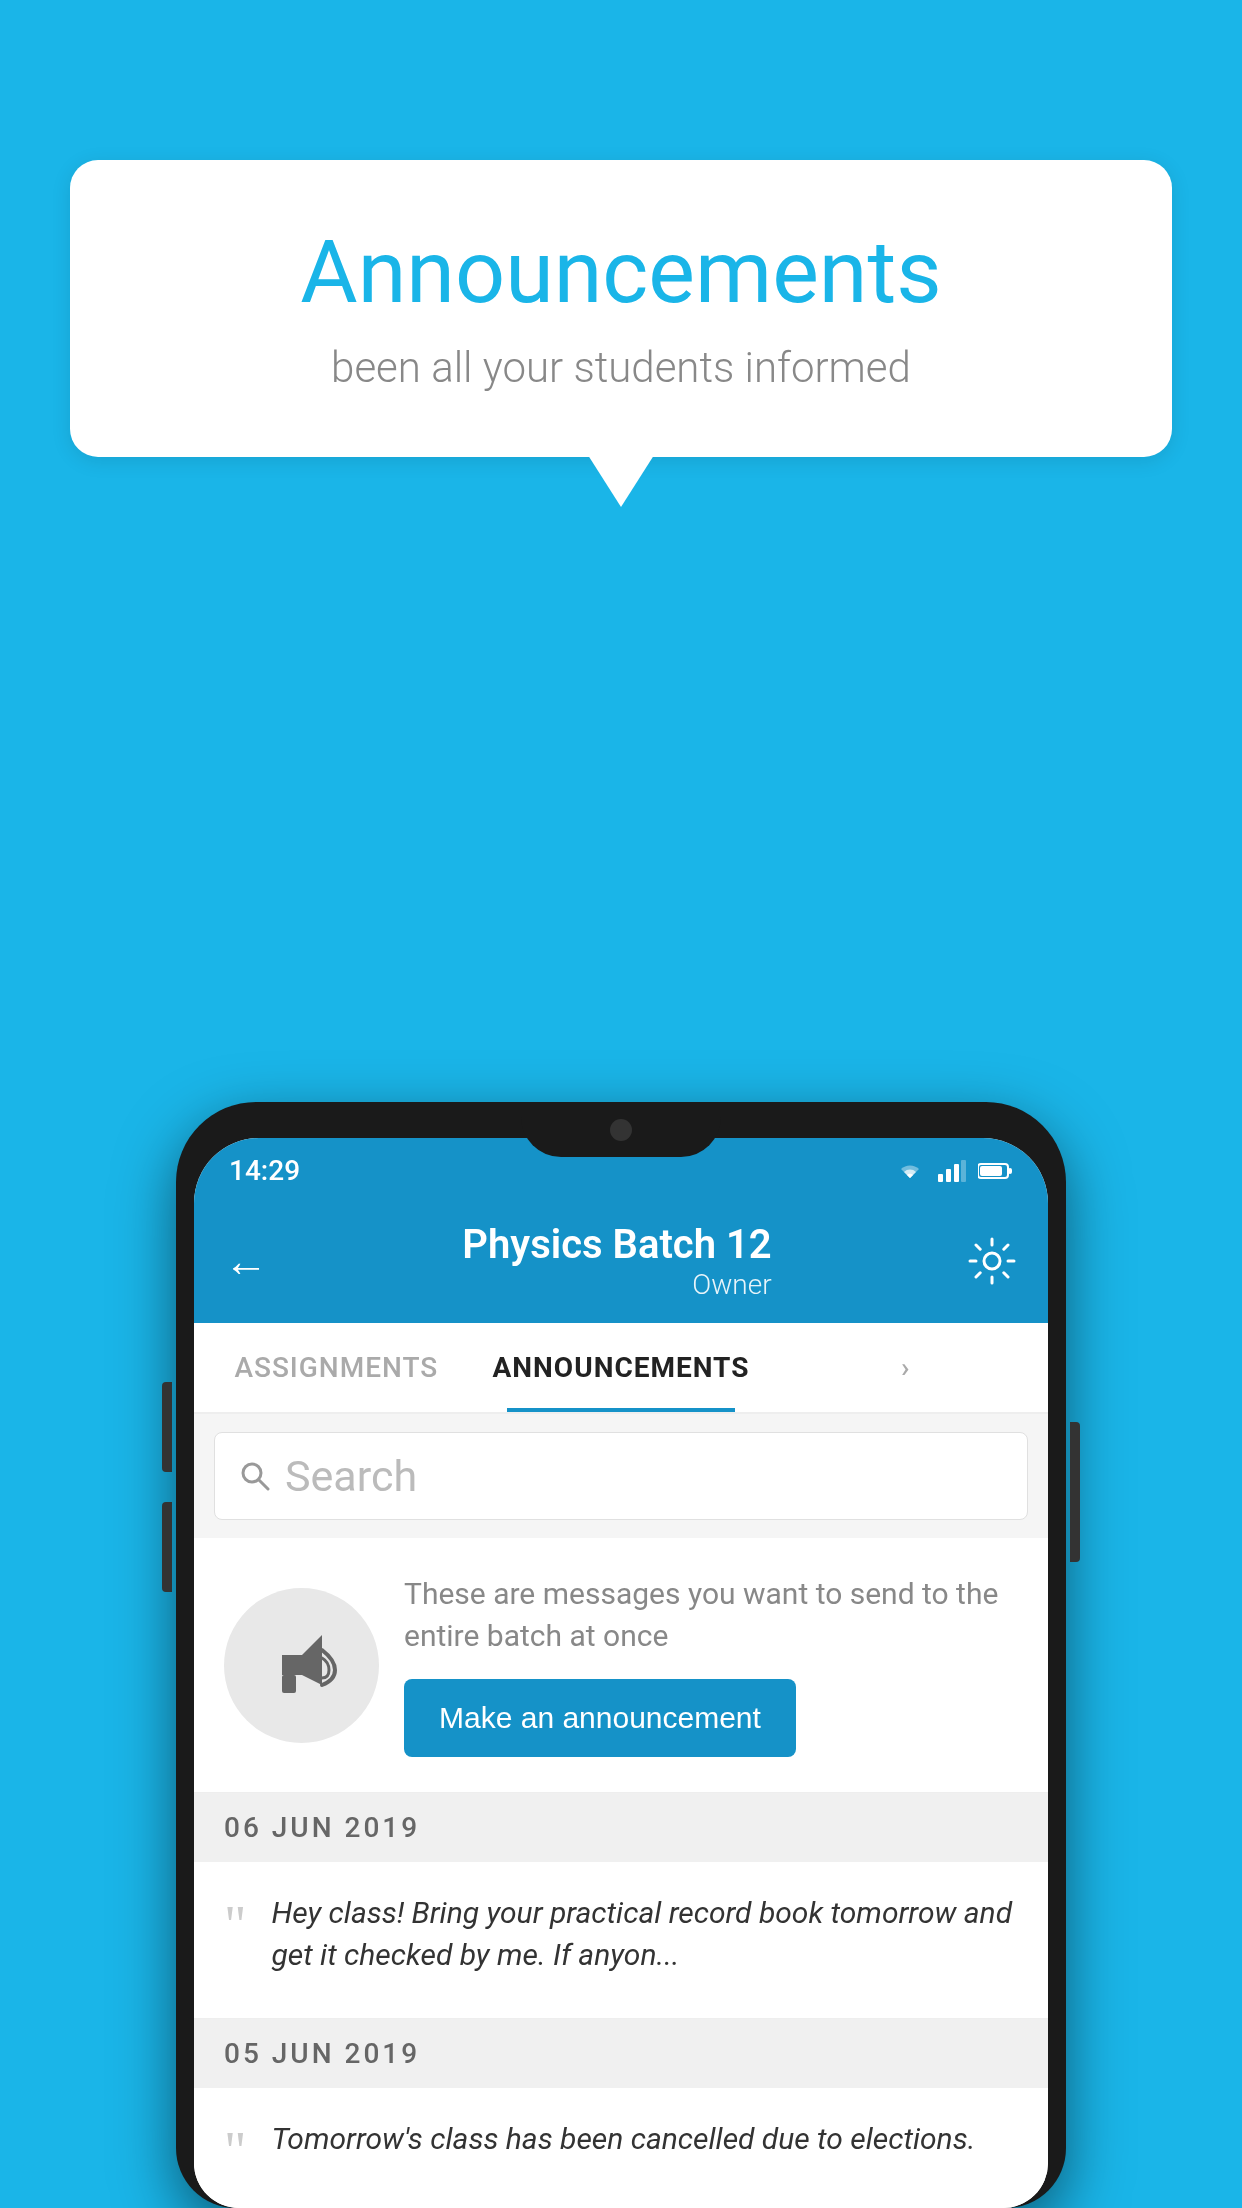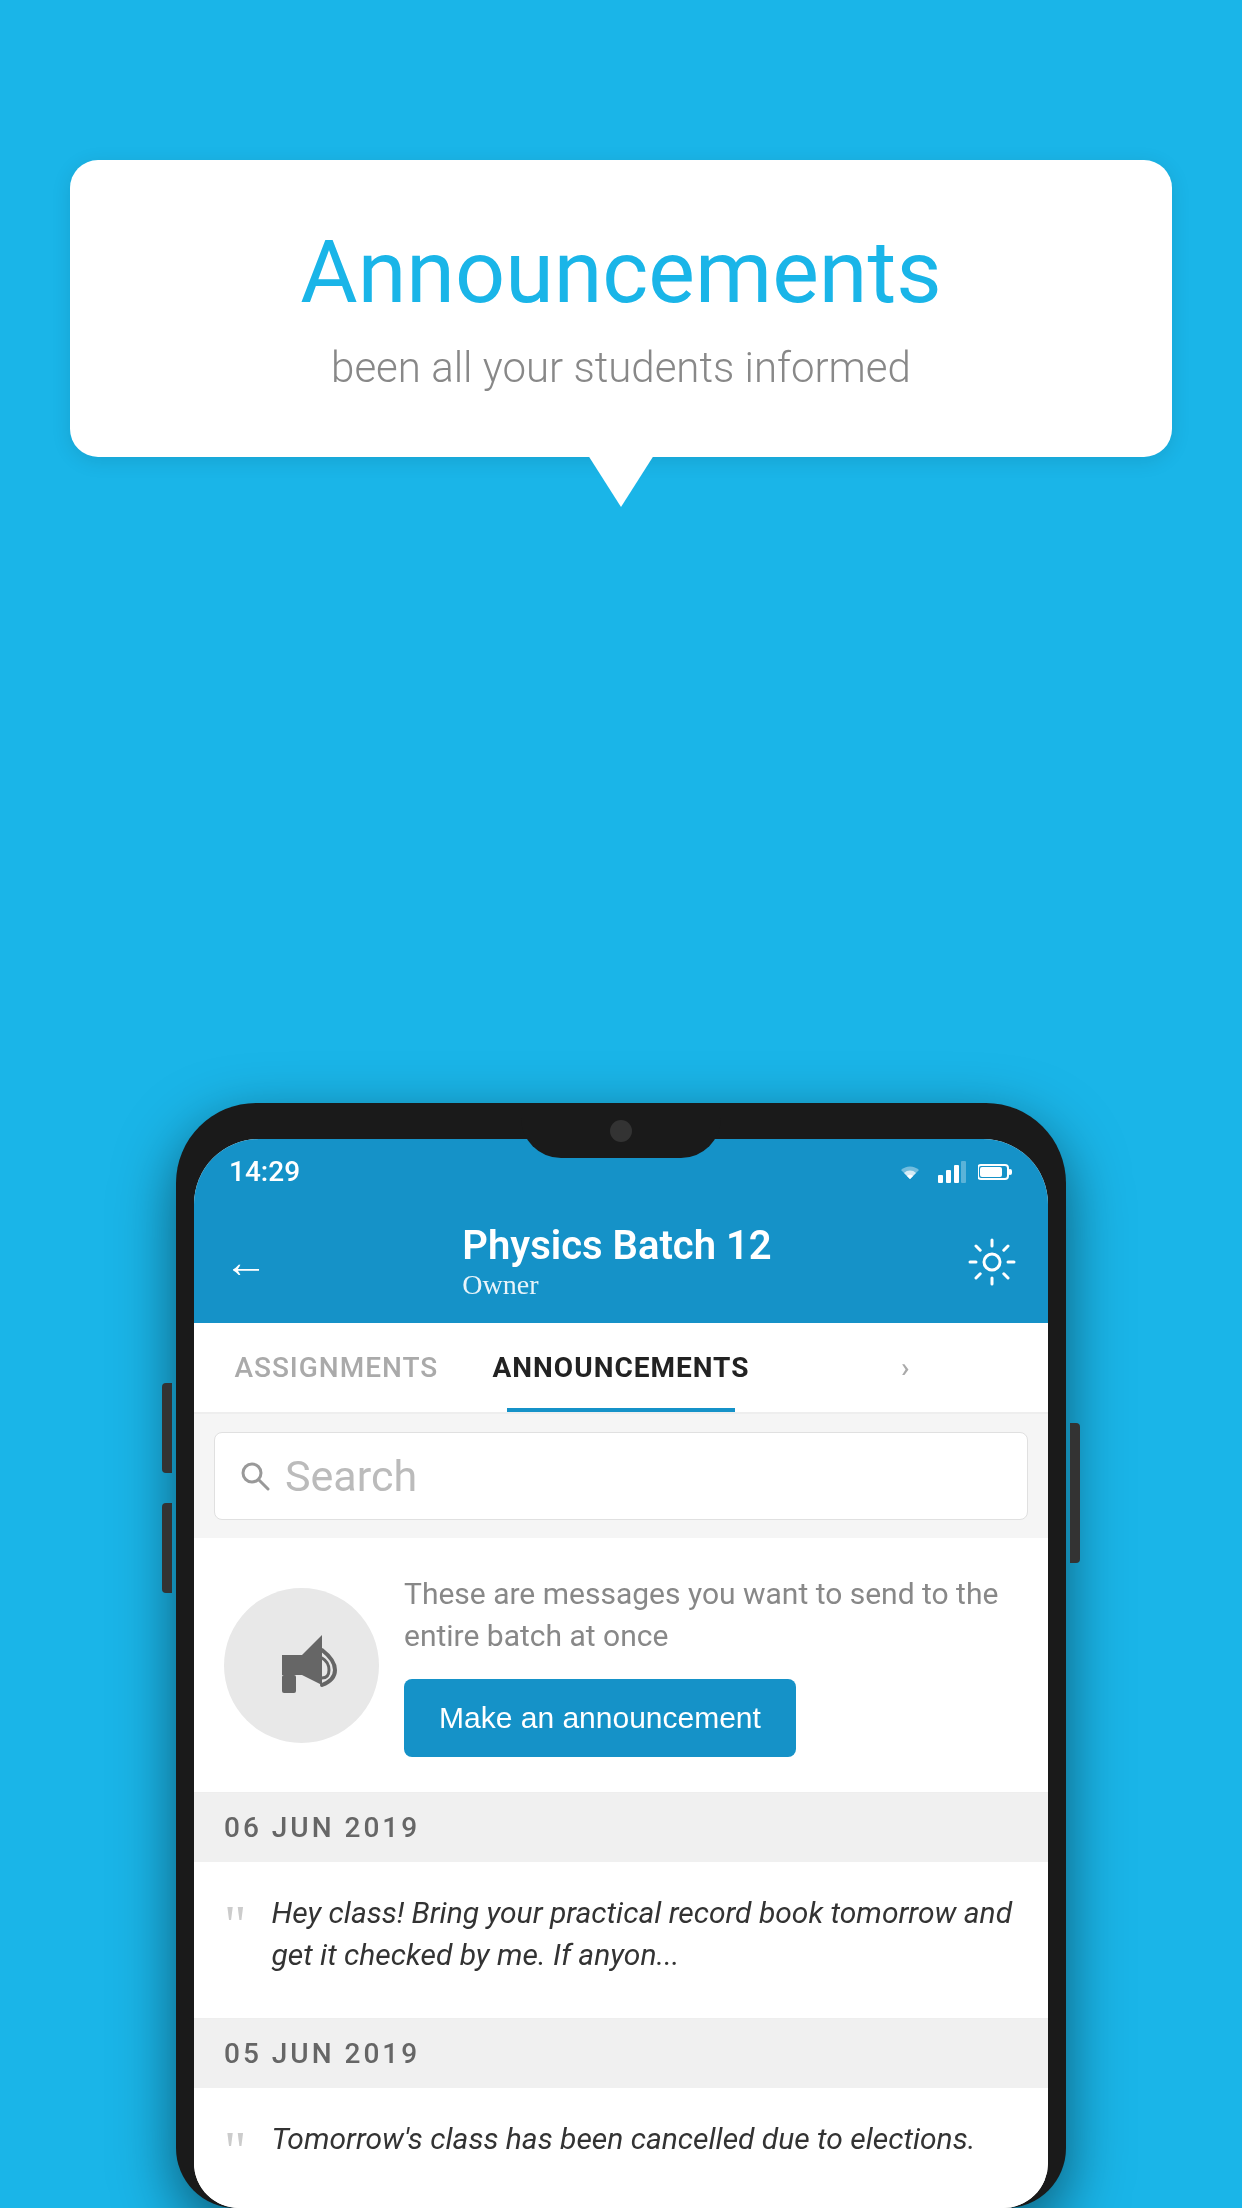--- a/index.html
+++ b/index.html
@@ -116,32 +116,31 @@
     
     .app-header {
       background: #1592c8;
       padding: 18px 30px 22px 30px;
       display: flex;
       align-items: center;
       justify-content: space-between;
       color: white;
     }
     .header-center {
-      text-align: left;
+      text-align: right;
     }
     .header-title {
       font-size: 40px;
       font-weight: 600;
       color: white;
     }
     .header-subtitle {
       font-size: 28px;
       font-weight: 300;
       color: rgba(255,255,255,0.9);
-      font-family: Liberation Serif, serif;
     }
     .back-arrow {
       font-size: 44px;
       color: white;
       cursor: pointer;
     }
 
     
     .tabs-container {
       background: white;

